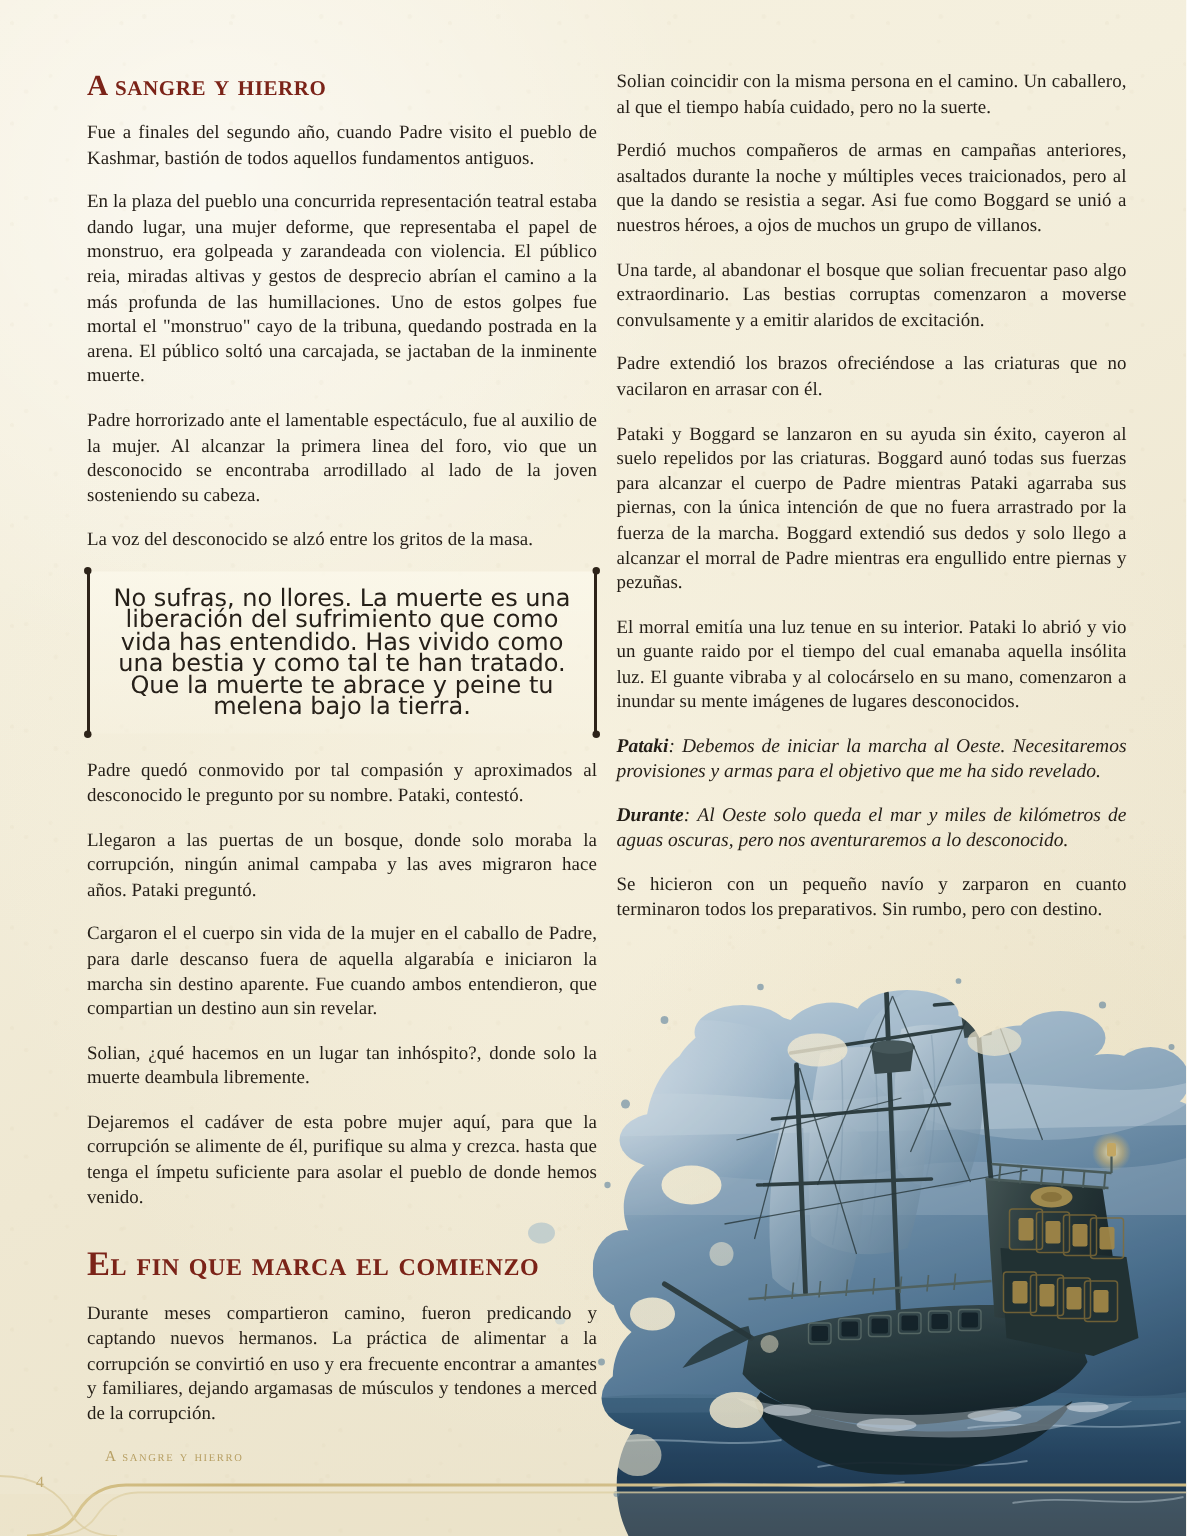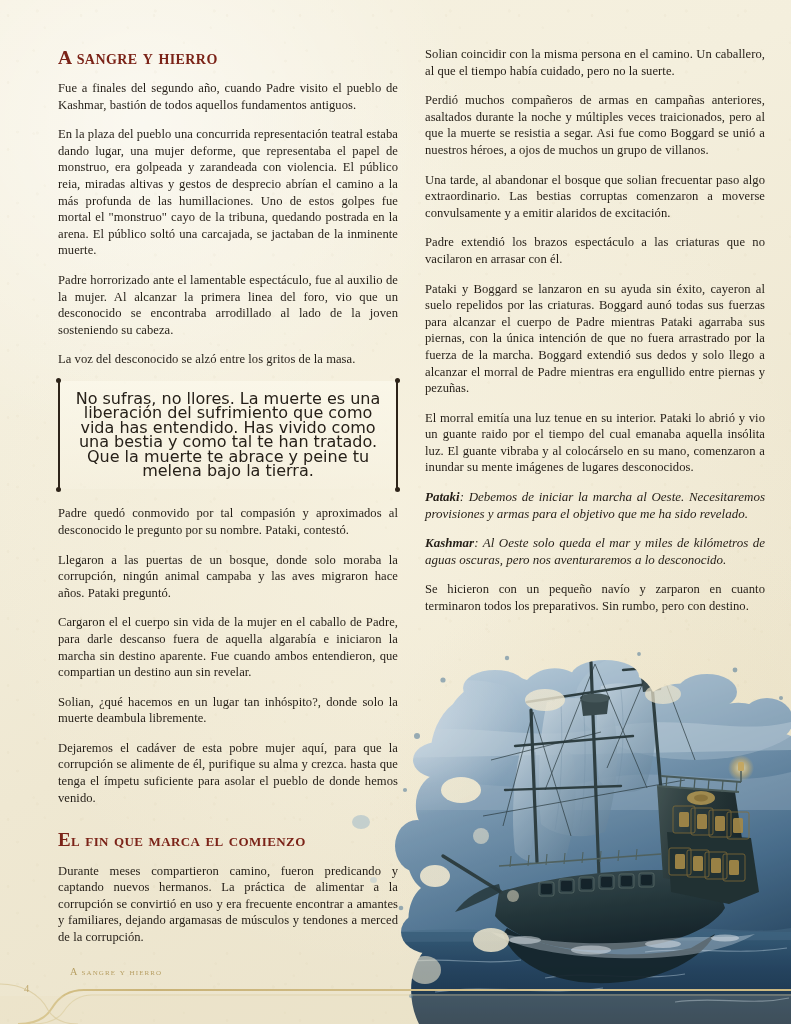--- a/index.html
+++ b/index.html
@@ -47,35 +47,35 @@
   }
   #illustration svg { display:block; }
 
   
   .col {
     position: absolute;
     top: 46px;
     width: 340px;
   }
   #col-left  { left: 58px; }
-  #col-right { left: 425px; }
+  #col-right { left: 411px; }
 
   h2.section-title {
     font-family: "Liberation Serif", serif;
     font-weight: bold;
     color: #7b2318;
     font-size: 19.5px;
     line-height: 1.18;
     letter-spacing: .4px;
     margin: 0 0 11px 0;
     font-variant: small-caps;
   }
   h2.section-title.second {
     margin-top: 23px;
-    font-size: 19px;
+    font-size: 23px;
   }
 
   p.body {
     font-size: 12.6px;
     line-height: 16.6px;
     text-align: justify;
     margin: 0 0 13px 0;
     color: #241e17;
     letter-spacing: .05px;
   }
@@ -439,32 +439,32 @@
     <p class="body">Solian, ¿qué hacemos en un lugar tan inhóspito?, donde solo la muerte deambula libremente.</p>
     <p class="body">Dejaremos el cadáver de esta pobre mujer aquí, para que la corrupción se alimente de él, purifique su alma y crezca. hasta que tenga el ímpetu suficiente para asolar el pueblo de donde hemos venido.</p>
 
     <h2 class="section-title second">El fin que marca el comienzo</h2>
 
     <p class="body">Durante meses compartieron camino, fueron predicando y captando nuevos hermanos. La práctica de alimentar a la corrupción se convirtió en uso y era frecuente encontrar a amantes y familiares, dejando argamasas de músculos y tendones a merced de la corrupción.</p>
   </div>
 
   <div class="col" id="col-right">
     <p class="body">Solian coincidir con la misma persona en el camino. Un caballero, al que el tiempo había cuidado, pero no la suerte.</p>
-    <p class="body">Perdió muchos compañeros de armas en campañas anteriores, asaltados durante la noche y múltiples veces traicionados, pero al que la muerte se resistia a segar. Asi fue como Boggard se unió a nuestros héroes, a ojos de muchos un grupo de villanos.</p>
+    <p class="body">Perdió muchos compañeros de armas en campañas anteriores, asaltados durante la noche y múltiples veces traicionados, pero al que la dando se resistia a segar. Asi fue como Boggard se unió a nuestros héroes, a ojos de muchos un grupo de villanos.</p>
     <p class="body">Una tarde, al abandonar el bosque que solian frecuentar paso algo extraordinario. Las bestias corruptas comenzaron a moverse convulsamente y a emitir alaridos de excitación.</p>
-    <p class="body">Padre extendió los brazos espectáculo a las criaturas que no vacilaron en arrasar con él.</p>
+    <p class="body">Padre extendió los brazos ofreciéndose a las criaturas que no vacilaron en arrasar con él.</p>
     <p class="body">Pataki y Boggard se lanzaron en su ayuda sin éxito, cayeron al suelo repelidos por las criaturas. Boggard aunó todas sus fuerzas para alcanzar el cuerpo de Padre mientras Pataki agarraba sus piernas, con la única intención de que no fuera arrastrado por la fuerza de la marcha. Boggard extendió sus dedos y solo llego a alcanzar el morral de Padre mientras era engullido entre piernas y pezuñas.</p>
     <p class="body">El morral emitía una luz tenue en su interior. Pataki lo abrió y vio un guante raido por el tiempo del cual emanaba aquella insólita luz. El guante vibraba y al colocárselo en su mano, comenzaron a inundar su mente imágenes de lugares desconocidos.</p>
 
     <p class="speech">
       <span class="who">Pataki</span><span>: </span><span>Debemos de iniciar la marcha al Oeste. Necesitaremos provisiones y armas para el objetivo que me ha sido revelado.</span>
     </p>
 
     <p class="speech">
-      <span class="who">Kashmar</span><span>: </span><span>Al Oeste solo queda el mar y miles de kilómetros de aguas oscuras, pero nos aventuraremos a lo desconocido.</span>
+      <span class="who">Durante</span><span>: </span><span>Al Oeste solo queda el mar y miles de kilómetros de aguas oscuras, pero nos aventuraremos a lo desconocido.</span>
     </p>
 
     <p class="body">Se hicieron con un pequeño navío y zarparon en cuanto terminaron todos los preparativos. Sin rumbo, pero con destino.</p>
   </div>
 
   <div id="footer">
     <div id="footer-rule">
       <svg width="791" height="58" viewBox="0 0 791 58" xmlns="http://www.w3.org/2000/svg">
         <defs>
           <linearGradient id="goldline" x1="0" y1="0" x2="1" y2="0">

